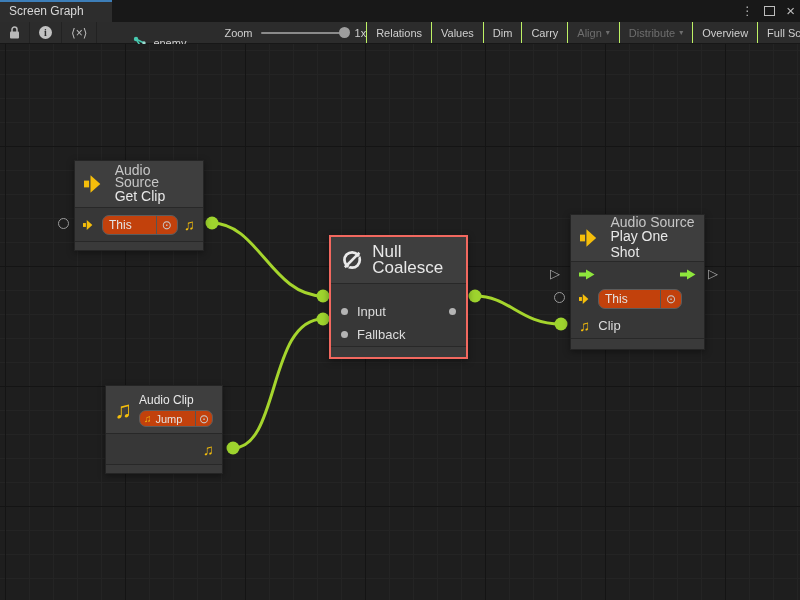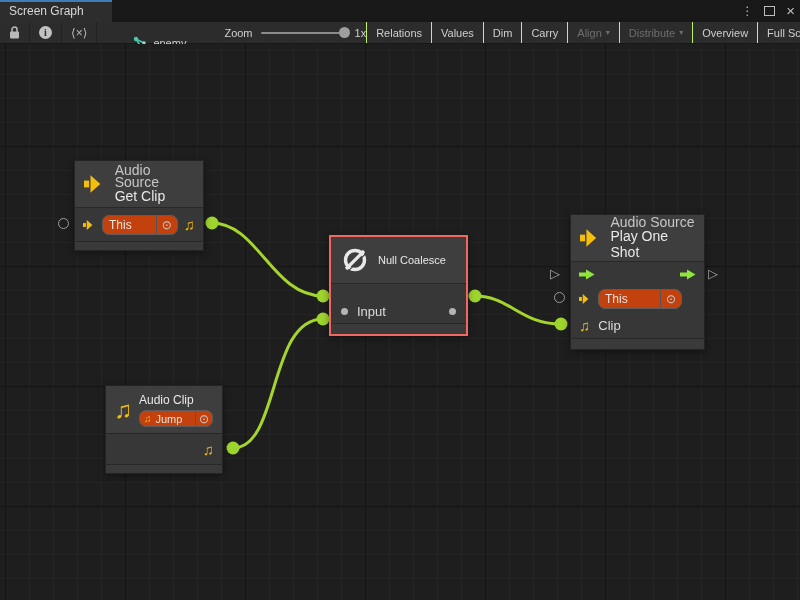--- a/index.html
+++ b/index.html
@@ -40,21 +40,21 @@
   .wires{position:absolute;top:0;left:0;pointer-events:none;}
 
   
   .node{position:absolute;background:#373737;border:1px solid #242424;box-sizing:border-box;box-shadow:0 2px 7px rgba(0,0,0,.4);}
   .node.selected{border:2px solid #f2685f;}
   .nheader{background:#3e3e3e;display:flex;align-items:center;gap:8px;padding:0 9px;}
   .nsep{height:1px;background:#282828;}
   .nfooter{background:#3a3a3a;}
   .ncat{font-size:14px;color:#c6c6c6;line-height:12px;}
   .ntitle{font-size:14px;color:#e8e8e8;line-height:16px;}
-  .ntitle.solo{font-size:11px;}
+  .ntitle.solo{font-size:17px;}
   .yellow{color:#f5be0b;}
   .note{font-size:15px;line-height:1;}
   .note.big{font-size:24px;}
   .field{background:#c2410c;border:1px solid #5c5c5c;border-radius:7px;display:flex;align-items:center;height:20px;color:#e4e4e4;font-size:12px;box-sizing:border-box;}
   .field .fval{padding:0 6px;flex:1;}
   .field .picker{border-left:1px solid #555;padding:0 5px;color:#c9c9c9;font-size:12px;display:flex;align-items:center;height:100%;}
   .vrow{display:flex;align-items:center;padding:0 8px;color:#dcdcdc;font-size:13px;}
   .dot{width:7px;height:7px;background:#b4b4b4;border-radius:50%;flex:none;}
   .port-circle{position:absolute;width:9px;height:9px;border:1.5px solid #9a9a9a;border-radius:50%;}
   .port-tri{position:absolute;color:#a8a8a8;font-size:13px;line-height:13px;}
@@ -188,20 +188,24 @@
         <line x1="6" y1="24" x2="24" y2="6" stroke="#3e3e3e" stroke-width="1.1" transform="translate(2.2,2.2)"></line>
       </svg>
       <div class="ntitle solo">Null Coalesce</div>
     </div>
     <div class="nsep"></div>
     <div class="vrow" style="height:23px;gap:9px;padding:0 10px;margin-top:16px;">
       <span class="dot"></span>
       <span>Input</span>
       <span class="dot" style="margin-left:auto;"></span>
     </div>
+    <div class="vrow" style="height:23px;gap:9px;padding:0 10px;">
+      <span class="dot"></span>
+      <span>Fallback</span>
+    </div>
     <div class="nsep"></div>
     <div class="nfooter" style="height:10px;"></div>
   </div>
 
   <div class="node" style="left:570px;top:170px;width:135px;">
     <div class="nheader" style="height:46px;">
       <svg width="24" height="22" viewBox="0 0 16 14">
         <rect x="0" y="4.6" width="3.6" height="4.8" fill="#f5be0b"></rect>
         <polygon points="4.6,7 11.5,0.8 11.5,13.2" fill="#f5be0b" transform="scale(-1,1) translate(-16.1,0)"></polygon>
       </svg>

